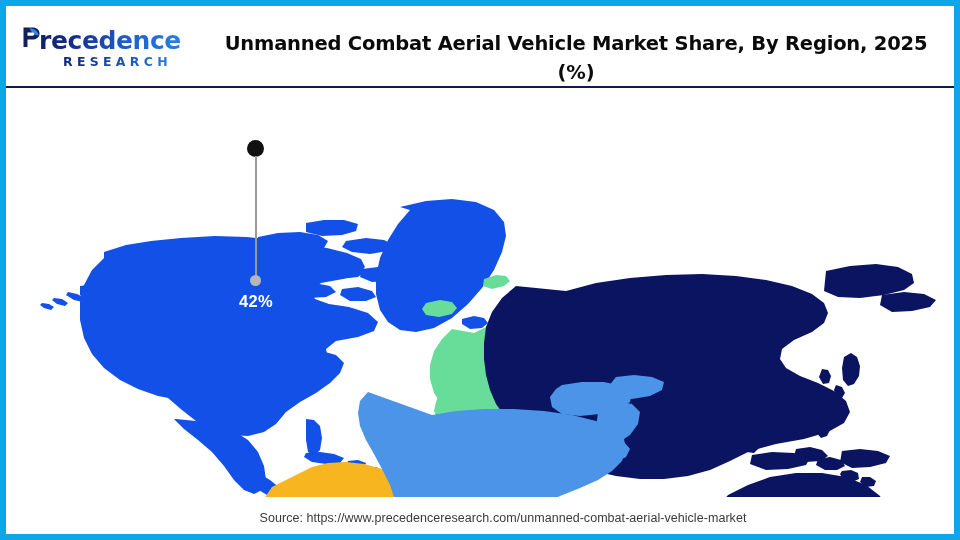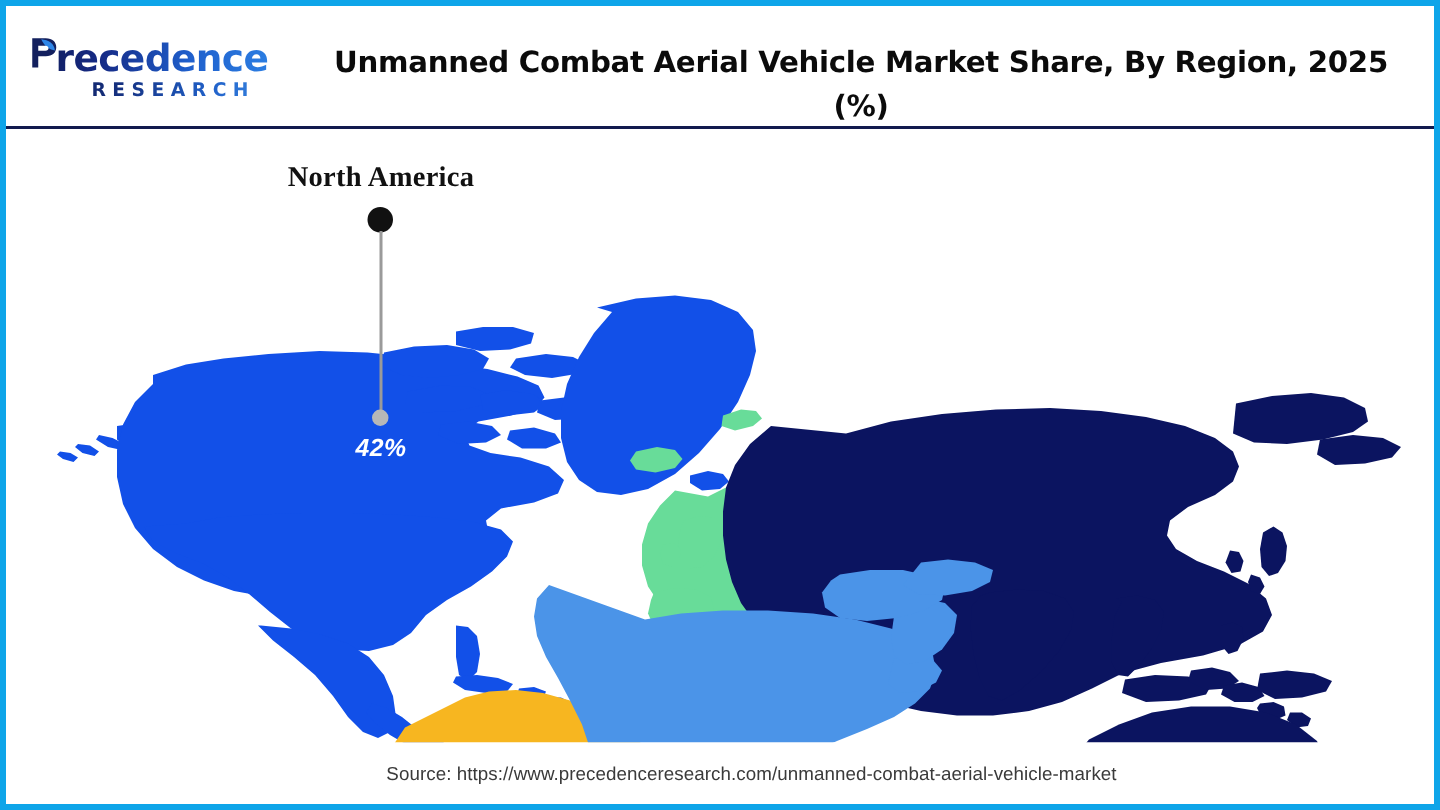--- a/index.html
+++ b/index.html
@@ -6,21 +6,21 @@
   html,body { width:960px; height:540px; background:#ffffff; }
   body {
     font-family:"Liberation Sans", sans-serif;
     -webkit-font-smoothing:antialiased;
   }
 
   #page {
     position:relative;
     width:960px; height:540px;
     background:#ffffff;
-    border:4px solid #0ea5e9;
+    border:6px solid #0ea5e9;
     overflow:hidden;
   }
 
   
   #header {
     position:absolute; left:0; top:0; width:958px; height:82px;
     background:#ffffff;
     border-bottom:2px solid #121a4e;
   }
 
@@ -97,21 +97,20 @@
     position:absolute; left:94px; top:165px;
     width:11px; height:11px; border-radius:50%;
     background:#b7b7b7;
   }
   #callout-value {
     position:absolute; left:0; top:182px; width:200px;
     text-align:center;
     font-family:"Liberation Sans", sans-serif;
     font-size:16.5px; font-weight:700; color:#ffffff;
     letter-spacing:0.3px;
-    font-style:italic;
   }
 
   
   #footer {
     position:absolute; left:0; top:491px; width:958px; height:47px;
     background:#ffffff;
   }
   #source {
     position:absolute; left:0; top:14px; width:958px;
     text-align:center;
@@ -250,21 +249,20 @@
 
         <path d="M596 314 l16 -2 14 3 8 8 -2 12 -8 11 -12 8 -12 2 -8 -6 -2 -12 2 -14 z"></path>
 
         <path d="M556 296 l20 -3 22 0 18 4 10 7 -2 9 -12 7 -18 5 -20 2 -18 -2 -10 -7 -2 -10 6 -8 z"></path>
 
         <path d="M610 288 l18 -2 18 2 12 5 -2 8 -12 6 -18 3 -18 -1 -10 -6 z"></path>
       </g>
     </svg>
 
     <div id="callout">
-      <div id="callout-label">North America</div>
       <div id="callout-dot"></div>
       <div id="callout-stem"></div>
       <div id="callout-end"></div>
       <div id="callout-value">42%</div>
     </div>
   </div>
 
   <div id="footer">
     <div id="source">Source: https://www.precedenceresearch.com/unmanned-combat-aerial-vehicle-market</div>
   </div>

